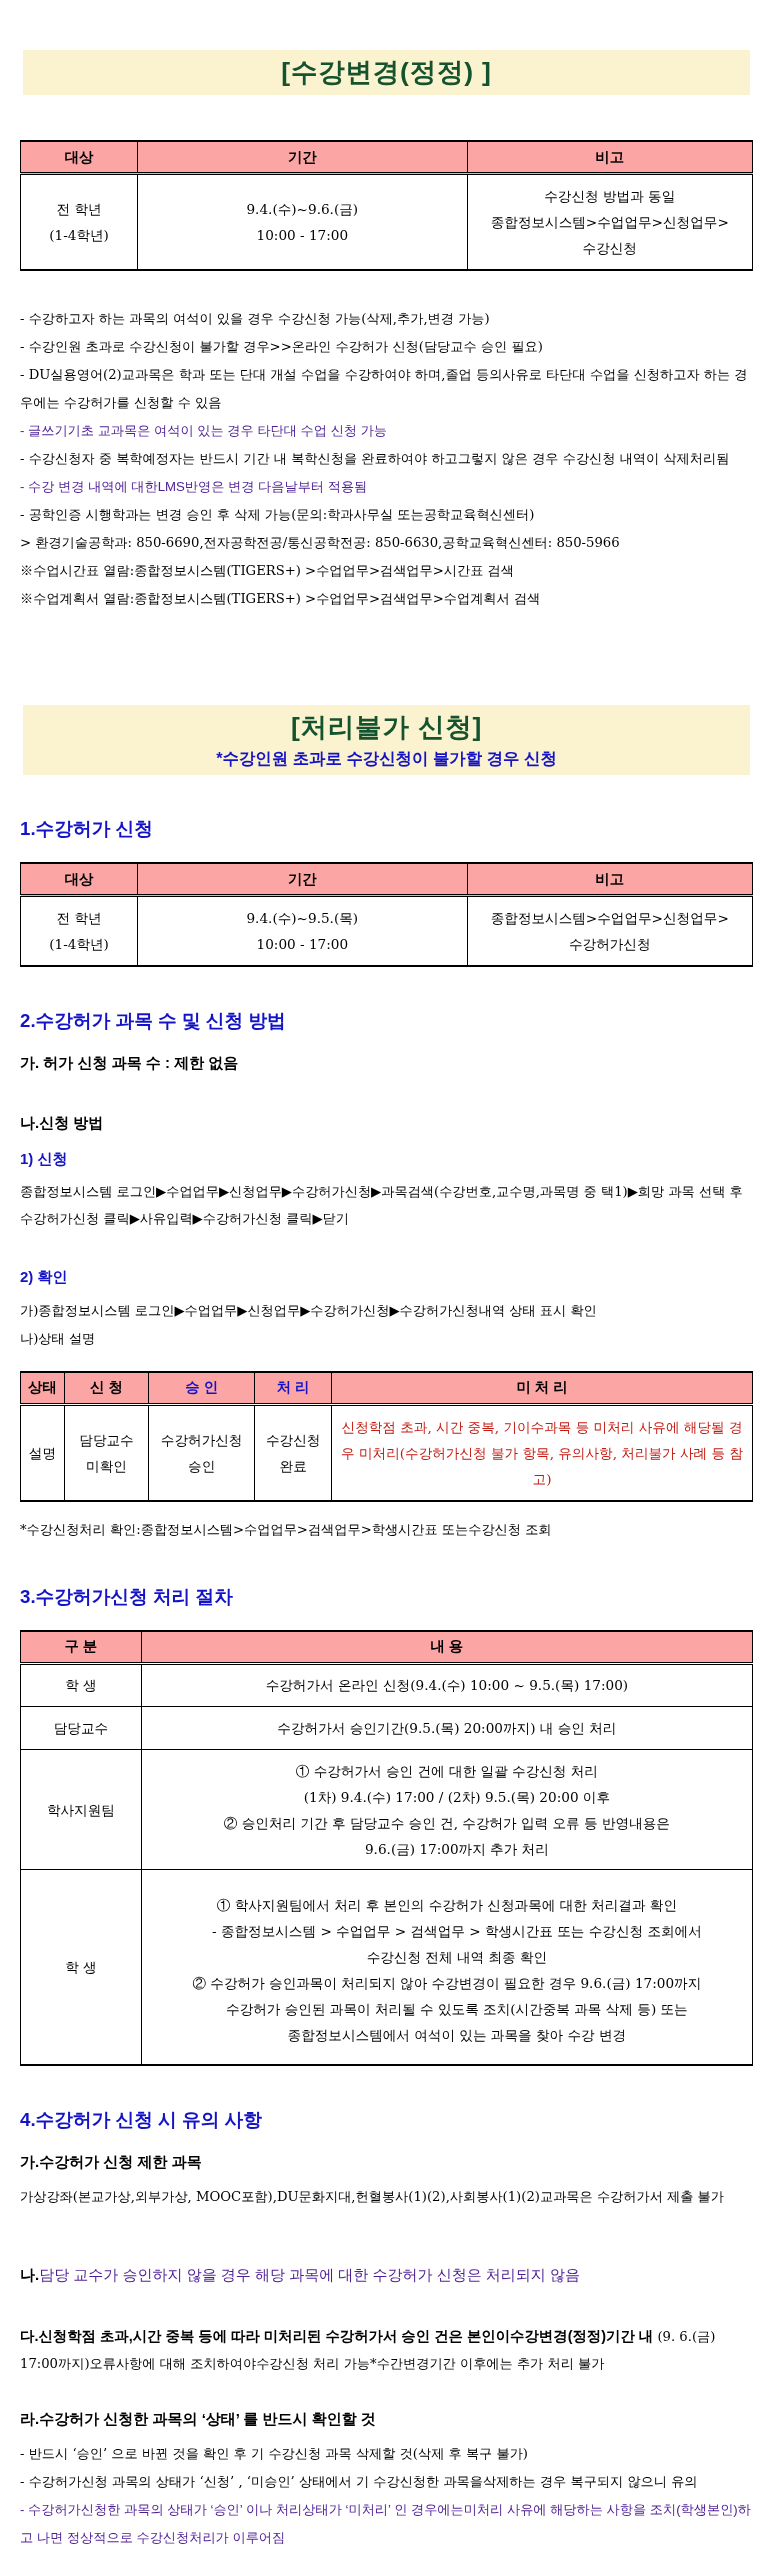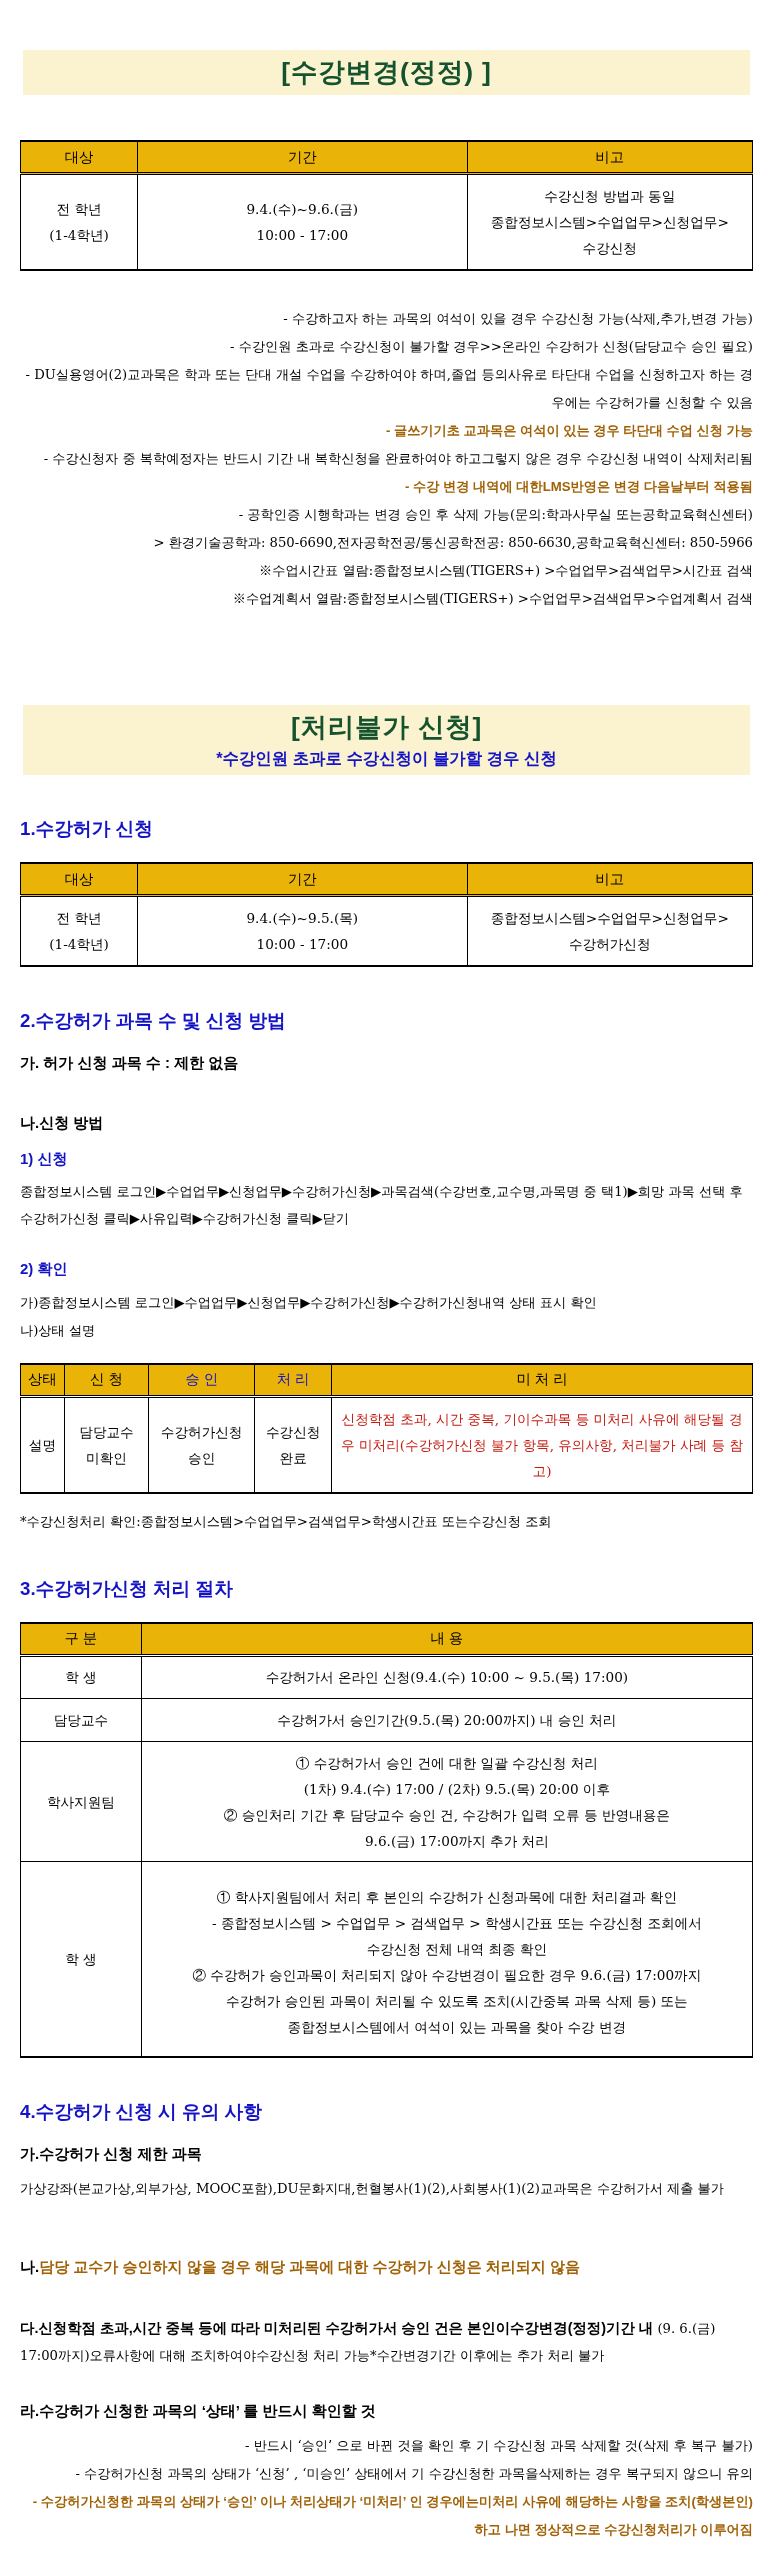--- a/index.html
+++ b/index.html
@@ -59,25 +59,25 @@
     margin-top: 17px;
     margin-bottom: 9.3px;
   }
   
   .body-par {
     font-size: 13.2px;
     line-height: 27px;
     margin-bottom: 1.6px;
   }
   .notes { margin-top: 34px; }
-  .note-line { font-size: 13.2px; line-height: 28px; text-align: right; }
+  .note-line { font-size: 13.2px; line-height: 28px; }
   .red-bold {
-    color: #a16207;
-    font-family: "Liberation Sans", sans-serif;
-    font-weight: 700;
+    color: #4c1d95;
+    font-family: "Liberation Sans", sans-serif;
+    font-weight: 400;
   }
   .black-bold-prefix {
     color: #000;
     font-family: "Liberation Sans", sans-serif;
     font-weight: 700;
   }
   .mixed-par { font-size: 13.2px; line-height: 27px; margin-bottom: 1.6px; }
   .mixed-par .lead-bold {
     font-family: "Liberation Sans", sans-serif;
     font-weight: 700;
@@ -85,23 +85,23 @@
   }
   
   table.info-table {
     width: 100%;
     border-collapse: collapse;
     border-top: 2.3px solid #000;
     border-bottom: 2.3px solid #000;
     margin-top: 18.7px;
   }
   table.info-table th {
-    background: #eab308;
-    font-family: "Liberation Sans", sans-serif;
-    font-weight: 400;
+    background: #fca5a5;
+    font-family: "Liberation Sans", sans-serif;
+    font-weight: 700;
     font-size: 14.4px;
     padding: 5.5px 3.1px;
     border-bottom: 3.1px double #000;
     border-left: 1.2px solid #000;
     text-align: center;
   }
   table.info-table th:first-child { border-left: 0.8px solid #000; }
   table.info-table th:last-child { border-right: 0.8px solid #000; }
   table.info-table td {
     font-size: 13.6px;
@@ -217,21 +217,21 @@
         </td>
       </tr>
     </tbody>
   </table>
 
   <h2 class="sec-heading">2.수강허가 과목 수 및 신청 방법</h2>
   <p class="item-bold">가. 허가 신청 과목 수 : 제한 없음</p>
   <p class="item-bold gap">나.신청 방법</p>
   <p class="sub-blue">1) 신청</p>
   <p class="body-par">종합정보시스템 로그인▶수업업무▶신청업무▶수강허가신청▶과목검색(수강번호,교수명,과목명 중 택1)▶희망 과목 선택 후 수강허가신청 클릭▶사유입력▶수강허가신청 클릭▶닫기</p>
-  <p class="sub-blue" style="margin-top:28px">2) 확인</p>
+  <p class="sub-blue" style="margin-top:36px">2) 확인</p>
   <p class="body-par">가)종합정보시스템 로그인▶수업업무▶신청업무▶수강허가신청▶수강허가신청내역 상태 표시 확인</p>
   <p class="body-par">나)상태 설명</p>
 
   <table class="info-table status-table">
     <colgroup>
         <col style="width:6%">
         <col style="width:11.5%">
         <col style="width:14.5%">
         <col style="width:10.5%">
         <col style="width:57.5%">

